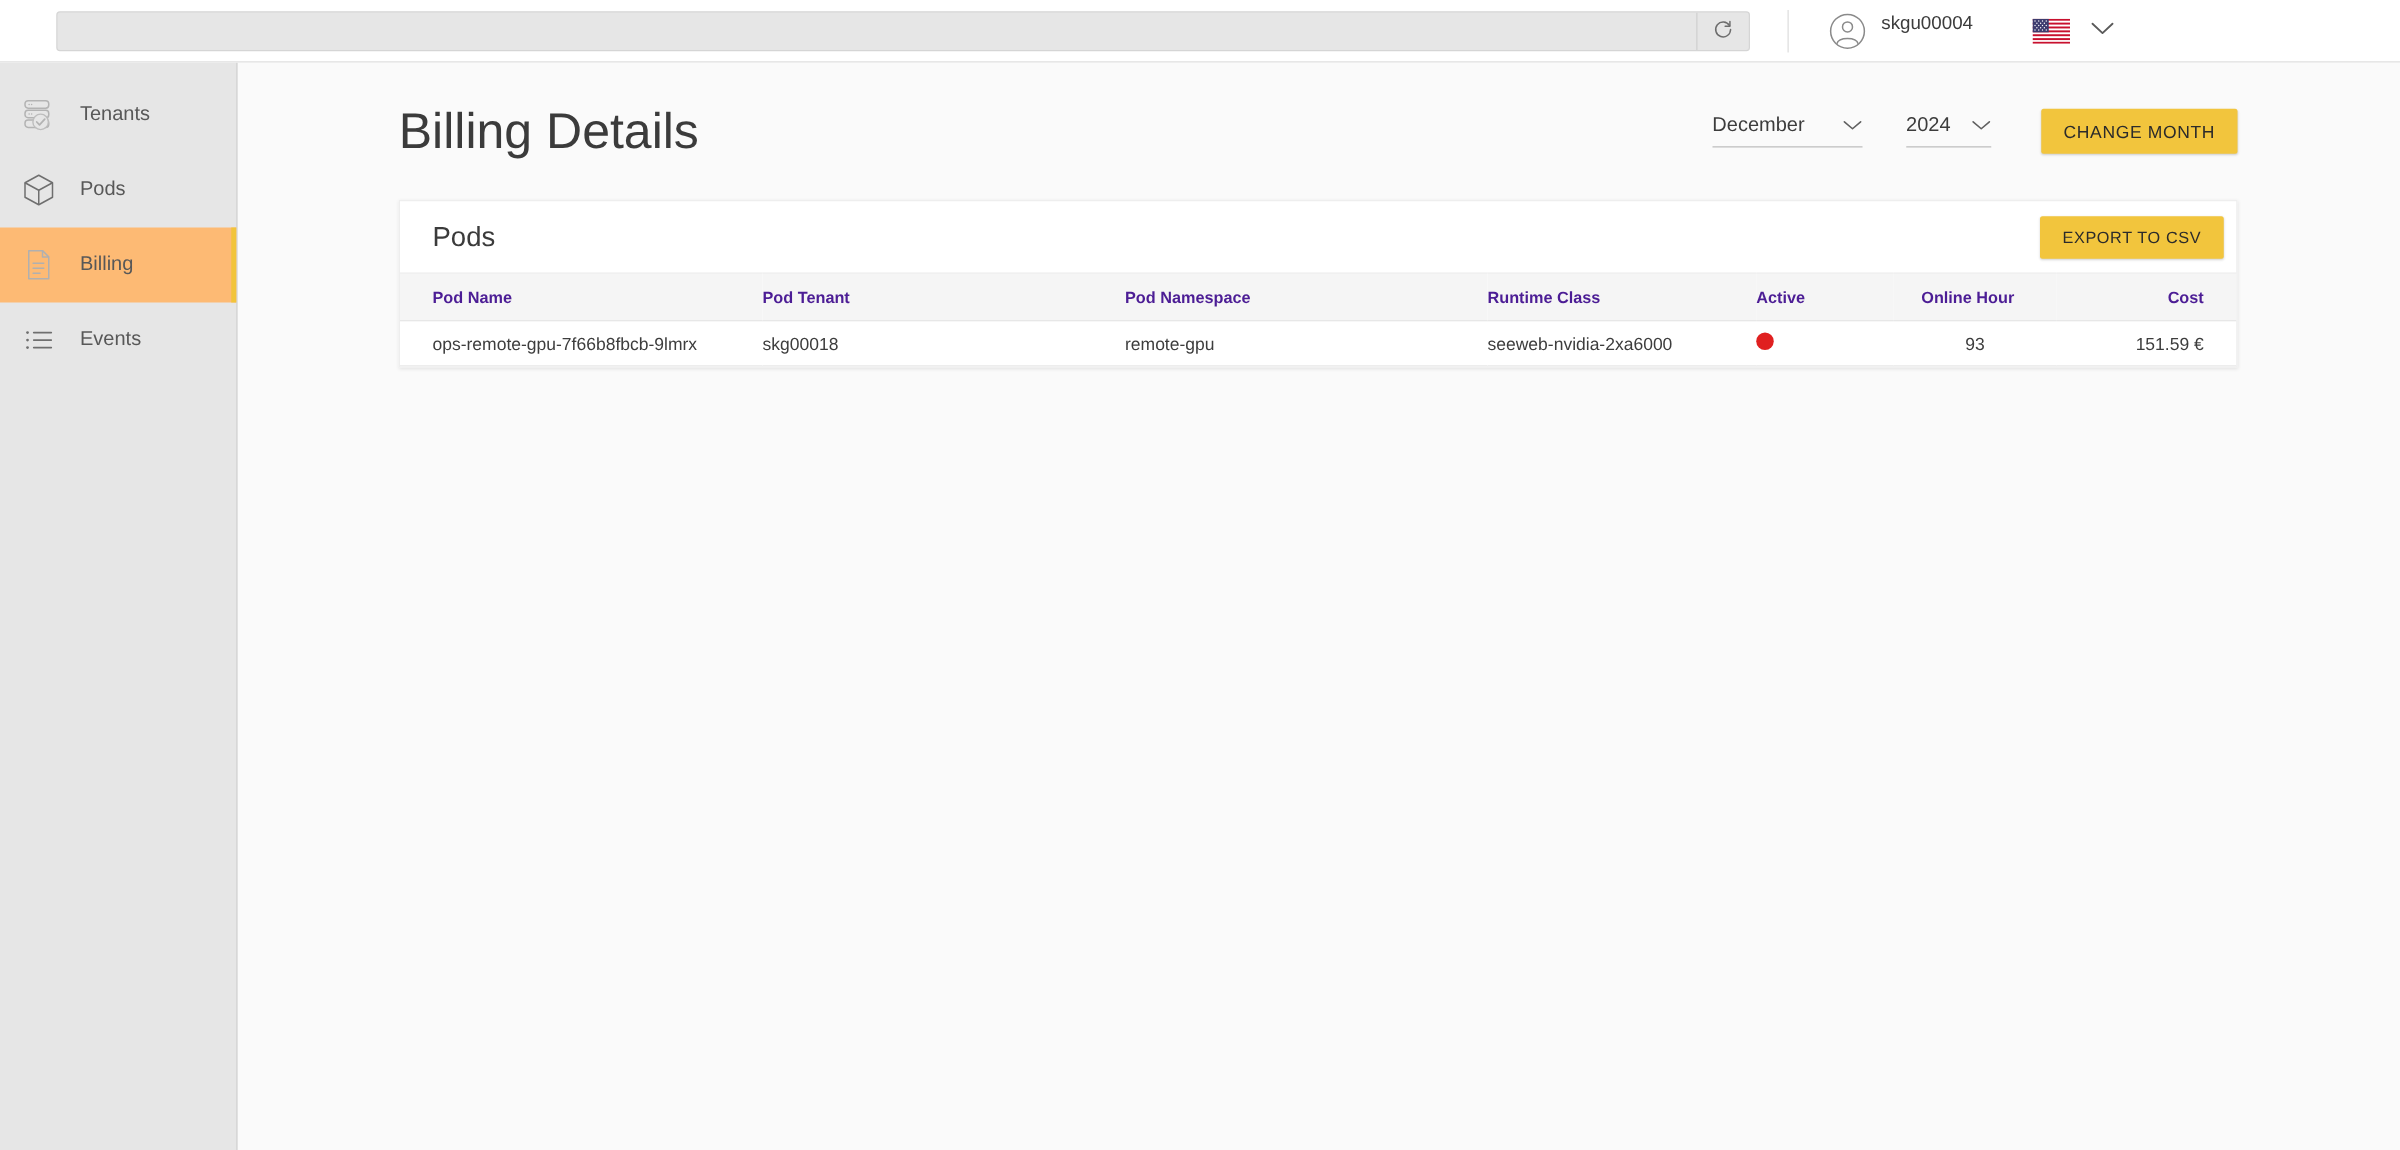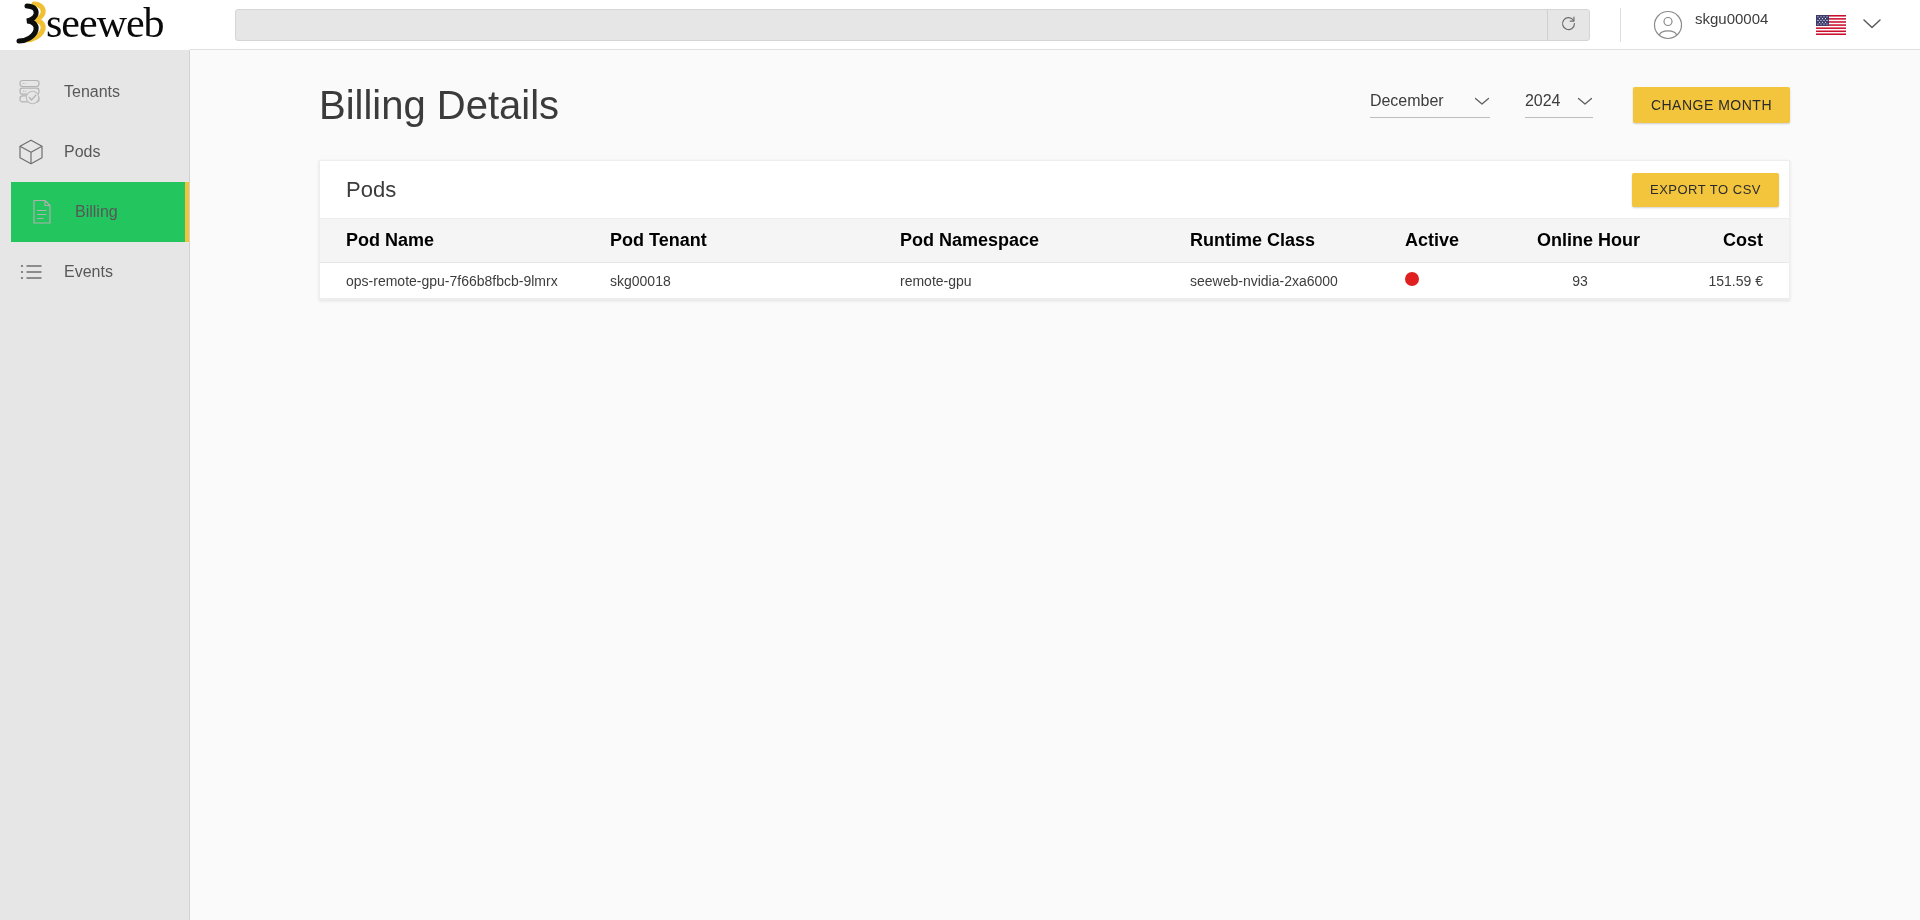--- a/index.html
+++ b/index.html
@@ -121,21 +121,21 @@
     z-index: 10;
   }
   .nav-item {
     position: relative;
     height: 60px;
     display: flex;
     align-items: center;
     padding-left: 14px;
     cursor: pointer;
   }
-  .nav-item.active { background: #22c55e; margin-left: 11px; }
+  .nav-item.active { background: #fdba74; }
   .nav-item.active::after {
     content: "";
     position: absolute;
     right: 0; top: 0;
     width: 4px; height: 100%;
     background: #f2c43a;
   }
   .nav-icon {
     width: 34px; height: 34px;
     display: flex; align-items: center; justify-content: center;
@@ -213,23 +213,23 @@
     padding: 0 10px 0 26px;
   }
   .card-title { font-size: 22px; font-weight: 400; color: #3b3b3b; }
   .card-head .btn-yellow { margin-left: auto; height: 34px; font-size: 13px; }
 
   table { width: 100%; border-collapse: collapse; }
   thead th {
     background: #f5f5f5;
     border-top: 1px solid #ececec;
     border-bottom: 1px solid #e7e7e7;
-    font-size: 18px;
+    font-size: 13px;
     font-weight: bold;
-    color: #000000;
+    color: #4c1d95;
     text-align: left;
     padding: 11px 0;
     white-space: nowrap;
   }
   tbody td {
     font-size: 14px;
     color: #3d3d3d;
     padding: 9px 0;
     border-bottom: 1px solid #ededed;
   }
@@ -261,31 +261,20 @@
     text-align: right;
     padding-right: 26px;
     color: #26a65b;
     font-size: 19px;
   }
 </style>
 </head>
 <body>
 
 <div class="topbar">
-  <div class="logo-area">
-    <div class="logo">
-      <span class="mark">
-        <svg width="34" height="44" viewBox="0 0 34 44">
-          <path d="M20 3 C26 3 30 7 29 12 C28 16 24 18 20 19 C26 19 30 23 29 28 C27 35 19 39 12 39" fill="none" stroke="#f0c032" stroke-width="5" stroke-linecap="round"></path>
-          <path d="M13 5 C19 5 23 8 22 13 C21 17 17 19 13 20 C19 20 23 24 22 29 C20 36 12 40 5 40" fill="none" stroke="#0d0d0d" stroke-width="5" stroke-linecap="round"></path>
-        </svg>
-      </span>
-      <span class="wordmark">seeweb</span>
-    </div>
-  </div>
 
   <div class="search-wrap">
     <input class="search-input" type="text" value="" placeholder="" style="">
     <button class="refresh-btn">
       <span>
         <svg width="17" height="17" viewBox="0 0 20 20">
           <path d="M16 6.5 A7 7 0 1 0 17 10" fill="none" stroke="#6d6d6d" stroke-width="1.4" stroke-linecap="round"></path>
           <path d="M16.4 2.6 L16.4 7.1 L11.9 7.1" fill="none" stroke="#6d6d6d" stroke-width="1.4" stroke-linecap="round" stroke-linejoin="round"></path>
         </svg>
       </span>

